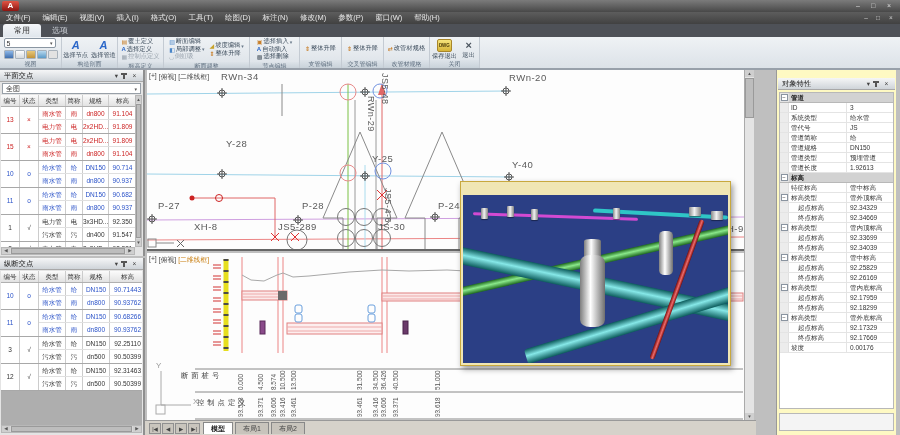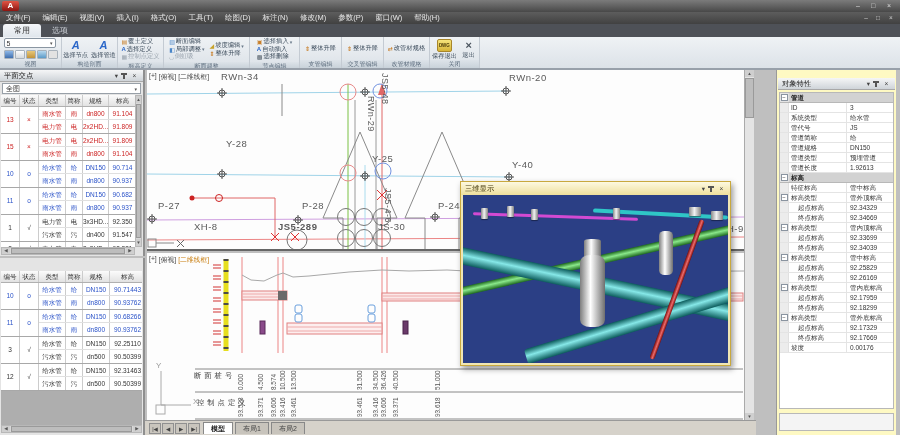--- a/index.html
+++ b/index.html
@@ -423,20 +423,27 @@
     <span class="vsarr">▼</span>
   </div>
   <div class="hscroll" id="plan-hscroll">
     <span class="sarr">◀</span>
     <span class="sthumb"></span>
     <span class="sarr">▶</span>
   </div>
 </div>
 
 <div class="abs panel" id="lp-bot">
+  <div class="ptitle">
+    <span>纵断交点</span>
+      <span class="sp"></span>
+    <span class="ticon">▾</span>
+    <span class="pin"></span>
+    <span class="ticon">×</span>
+  </div>
   <div class="ttable" id="profile-table">
       <div class="trow thead">
         <span class="tc" style="width: 19px;">编号</span>
         <span class="tc" style="width: 19px;">状态</span>
         <span class="tc" style="width: 27px;">类型</span>
         <span class="tc" style="width: 17px;">简称</span>
         <span class="tc" style="width: 27px;">规格</span>
         <span class="tc" style="width: 36px;">标高</span>
       </div>
       <div class="tgroup">
@@ -587,21 +594,21 @@
   <div id="plan-labels">
       <span class="dlabel" style="left: 74px; top: 1px;">RWn-34</span>
       <span class="dlabel" style="left: 362px; top: 2px;">RWn-20</span>
       <span class="dlabel" style="left: 79px; top: 68px;">Y-28</span>
       <span class="dlabel" style="left: 225px; top: 83px;">Y-25</span>
       <span class="dlabel" style="left: 365px; top: 89px;">Y-40</span>
       <span class="dlabel" style="left: 11px; top: 130px;">P-27</span>
       <span class="dlabel" style="left: 155px; top: 130px;">P-28</span>
       <span class="dlabel" style="left: 291px; top: 130px;">P-24</span>
       <span class="dlabel" style="left: 47px; top: 151px;">XH-8</span>
-      <span class="dlabel" style="left: 131px; top: 151px; font-weight: bold;">JS5-289</span>
+      <span class="dlabel" style="left: 131px; top: 151px;">JS5-289</span>
       <span class="dlabel" style="left: 231px; top: 151px;">JS-30</span>
       <span class="dlabel" style="left: 580px; top: 153px;">H-9</span>
       <span class="dlabel vert" style="left: 219px; top: 26px;">RWn-29</span>
       <span class="dlabel vert" style="left: 233px; top: 3px;">JS5-48</span>
       <span class="dlabel vert" style="left: 236px; top: 118px;">JS5-4-6</span>
     </div>
 </div>
 
 <div class="abs" id="vp2">
   <svg width="597" height="167" viewBox="0 0 597 167">
@@ -641,21 +648,21 @@
     </g>
     <line x1="14" y1="118" x2="14" y2="152" stroke="#aaa"></line>
     <line x1="14" y1="152" x2="44" y2="152" stroke="#aaa"></line>
     <rect x="9" y="152" width="9" height="9" fill="none" stroke="#aaa"></rect>
   </svg>
   <div class="vplab">
     <span>[+]</span>
     <span>[俯视]</span>
     <span class="orange">[二维线框]</span>
   </div>
-  <span class="prowlab" style="left:47px;top:118px">断面桩号</span>
+  <span class="prowlab" style="left:34px;top:118px">断面桩号</span>
   <span class="prowlab" style="left:50px;top:145px">控制点定义</span>
   <span class="ucsl" style="left:9px;top:108px">Y</span>
   <span class="ucsl" style="left:46px;top:144px">X</span>
   <div id="stations">
       <span class="stv" style="left: 98px; top: 129px;">0.000</span>
       <span class="stv" style="left: 98px; top: 156px;">93.528</span>
       <span class="stv" style="left: 118px; top: 129px;">4.500</span>
       <span class="stv" style="left: 118px; top: 156px;">93.371</span>
       <span class="stv" style="left: 131px; top: 129px;">8.574</span>
       <span class="stv" style="left: 131px; top: 156px;">93.606</span>
@@ -844,27 +851,20 @@
       <div class="prow row">
         <span class="pgut"></span>
         <span class="plabel">坡度</span>
         <span class="pvalue">0.00176</span>
       </div>
     </div>
   <div id="rp-note"></div>
 </div>
 
 <div class="abs" id="v3d">
-  <div id="v3d-title">
-    <span>三维显示</span>
-      <span class="sp"></span>
-    <span class="ticon">▾</span>
-    <span class="pin"></span>
-    <span class="ticon">×</span>
-  </div>
   <div id="v3d-canvas">
     <div class="pipe" style="left:10px;top:20px;width:165px;height:3px;background:#d24ad2;transform:rotate(2deg)"></div>
     <div class="pipe" style="left:130px;top:17px;width:135px;height:4px;background:#2fc6c6;transform:rotate(3deg)"></div>
     <div class="pipe" style="left:-12px;top:60px;width:300px;height:9px;background:linear-gradient(#1e6a1e,#8ae88a 45%,#1e6a1e);transform:rotate(-13deg)"></div>
     <div class="pipe" style="left:-14px;top:82px;width:305px;height:17px;background:linear-gradient(#0c5c5c,#86e8e8 45%,#0c5c5c);transform:rotate(12deg)"></div>
     <div class="pipe" style="left:58px;top:120px;width:235px;height:15px;background:linear-gradient(#0c5c5c,#86e8e8 45%,#0c5c5c);transform:rotate(-17deg)"></div>
     <div class="pipe" style="left:140px;top:92px;width:148px;height:5px;background:linear-gradient(#7a0c0c,#ee6a6a 45%,#7a0c0c);transform:rotate(110deg)"></div>
     <div class="fix" style="left:18px;top:13px"></div>
     <div class="fix" style="left:44px;top:11px"></div>
     <div class="fix" style="left:68px;top:14px"></div>

